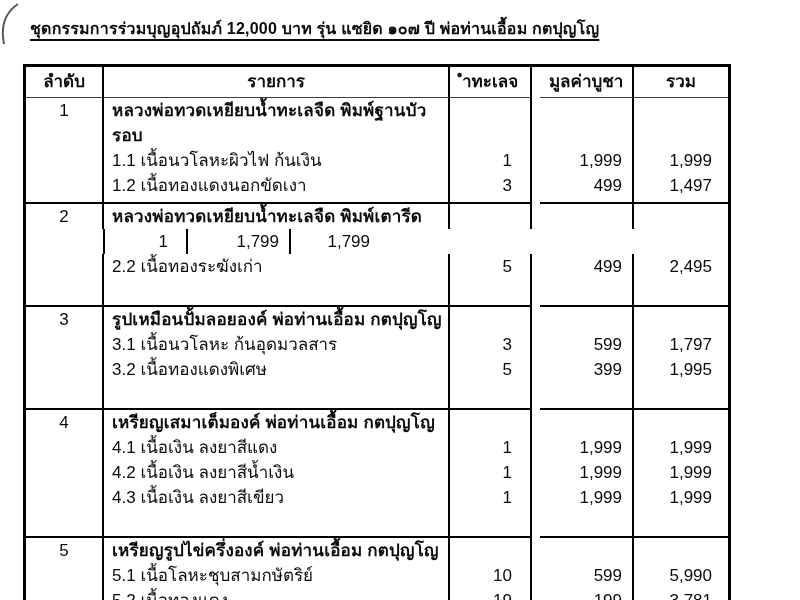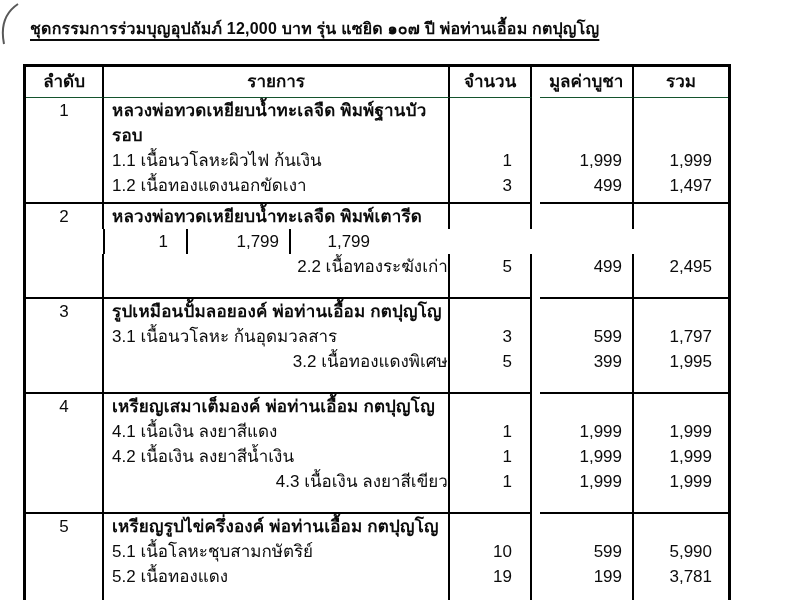--- a/index.html
+++ b/index.html
@@ -40,21 +40,21 @@
   .cell.total { width:95px;  text-align:right; padding-right:16px; border-right:none; }
 
   .row.head { font-weight:bold; }
   .row.head .cell { border-bottom:1px solid #14532d; text-align:center; padding:2px 0 3px 0; }
   .row.head .cell.item { padding-left:0; }
 
   .row.section-top .cell { border-top:2px solid #000; }
   .row .cell.item.group-title { font-weight:bold; letter-spacing:0.2px; }
 
   .row.pb4  .cell { padding-bottom:4px; }
-  .row.pb10 .cell { padding-bottom:18px;text-align:right; }
+  .row.pb10 .cell { padding-bottom:26px; }
   .row.pb16 .cell { padding-bottom:16px; }
 
   .row.spacer { min-height:7px; line-height:7px; }
   .row.spacer .cell { border-top:2px solid #000; }
 
   .row.grand { min-height:30px; line-height:30px; }
   .row.grand .cell { border-top:2px solid #000; }
   .row.grand .cell.item {
     text-align:right; padding-right:6px; font-weight:bold;
   }
@@ -69,21 +69,21 @@
   <path d="M22 2 C10 10, 4 22, 8 42" stroke="#222" stroke-width="2" fill="none" opacity="0.75"></path>
 </svg>
 
 <div class="doc-title">ชุดกรรมการร่วมบุญอุปถัมภ์ 12,000 บาท รุ่น แซยิด ๑๐๗ ปี พ่อท่านเอื้อม กตปุญโญ</div>
 
 <div class="sheet-table">
 
   <div class="row head">
     <div class="cell no">ลำดับ</div>
     <div class="cell item">รายการ</div>
-    <div class="cell qty">จำนวน</div>
+    <div class="cell qty">ำทะเลจ</div>
     <div class="cell price">มูลค่าบูชา</div>
     <div class="cell total">รวม</div>
   </div>
 
   <div class="row">
     <div class="cell no">1</div>
     <div class="cell item group-title">หลวงพ่อทวดเหยียบน้ำทะเลจืด พิมพ์ฐานบัวรอบ</div>
     <div class="cell qty"></div>
     <div class="cell price"></div>
     <div class="cell total"></div>

